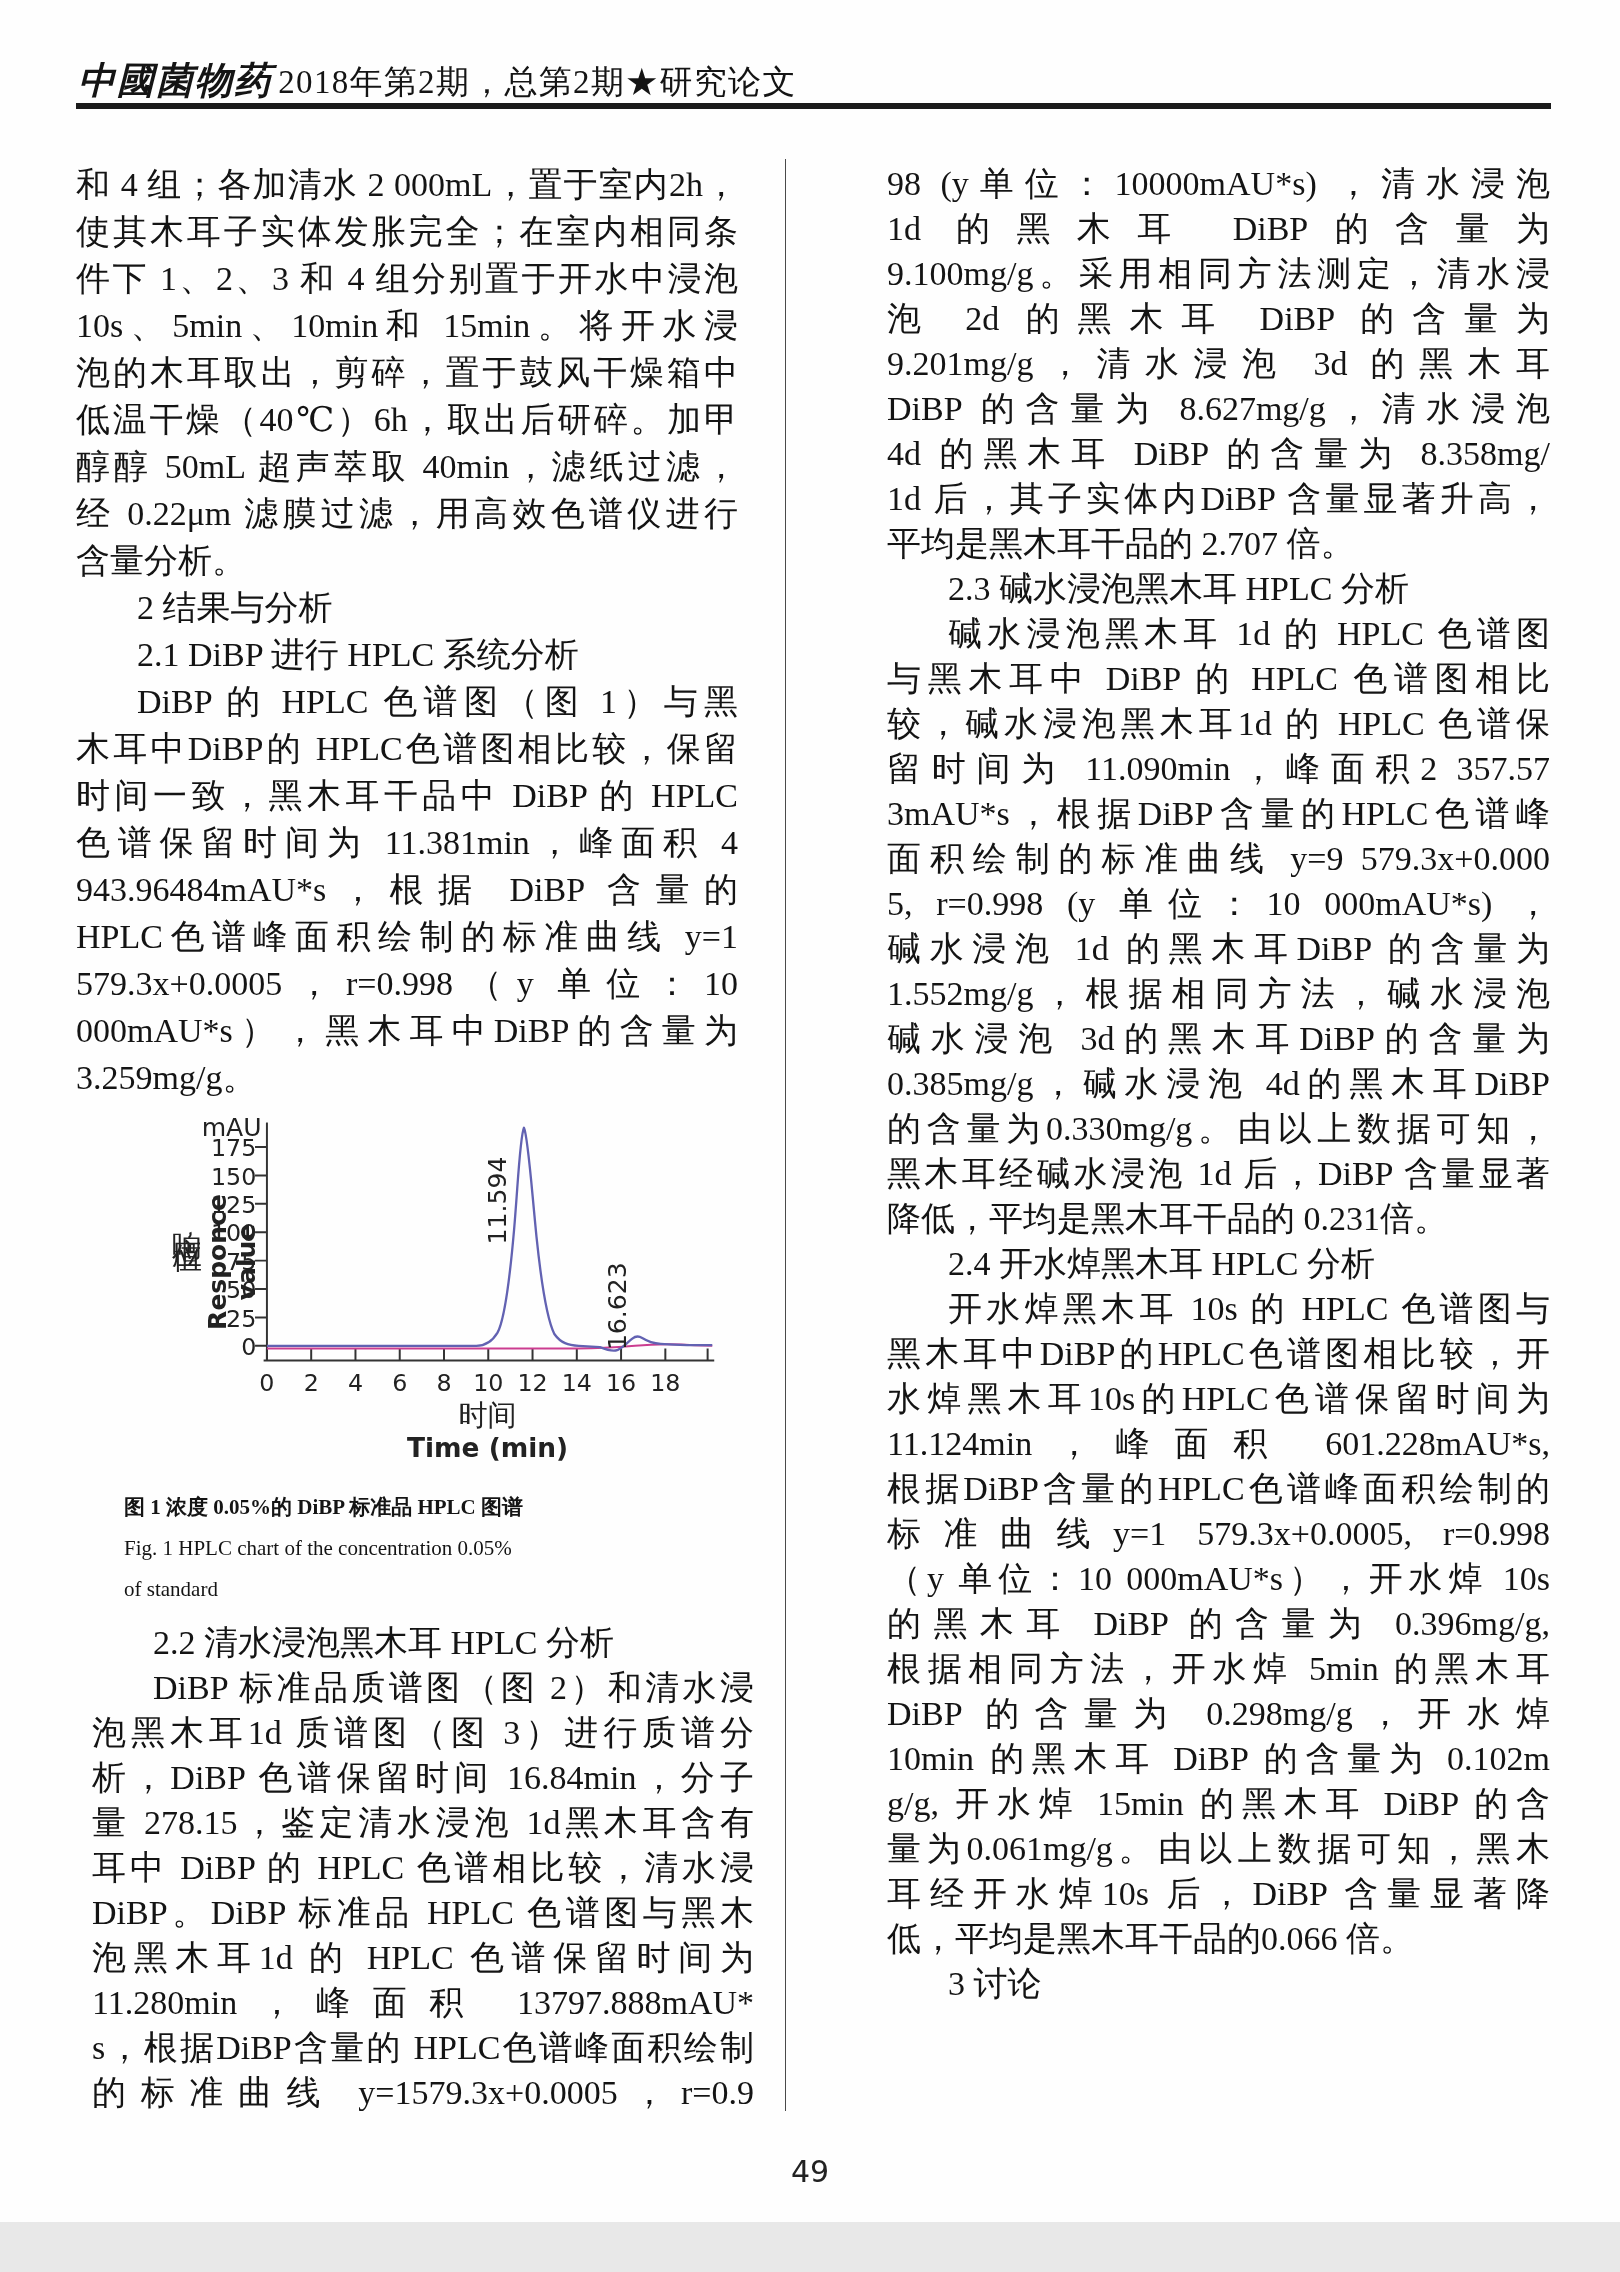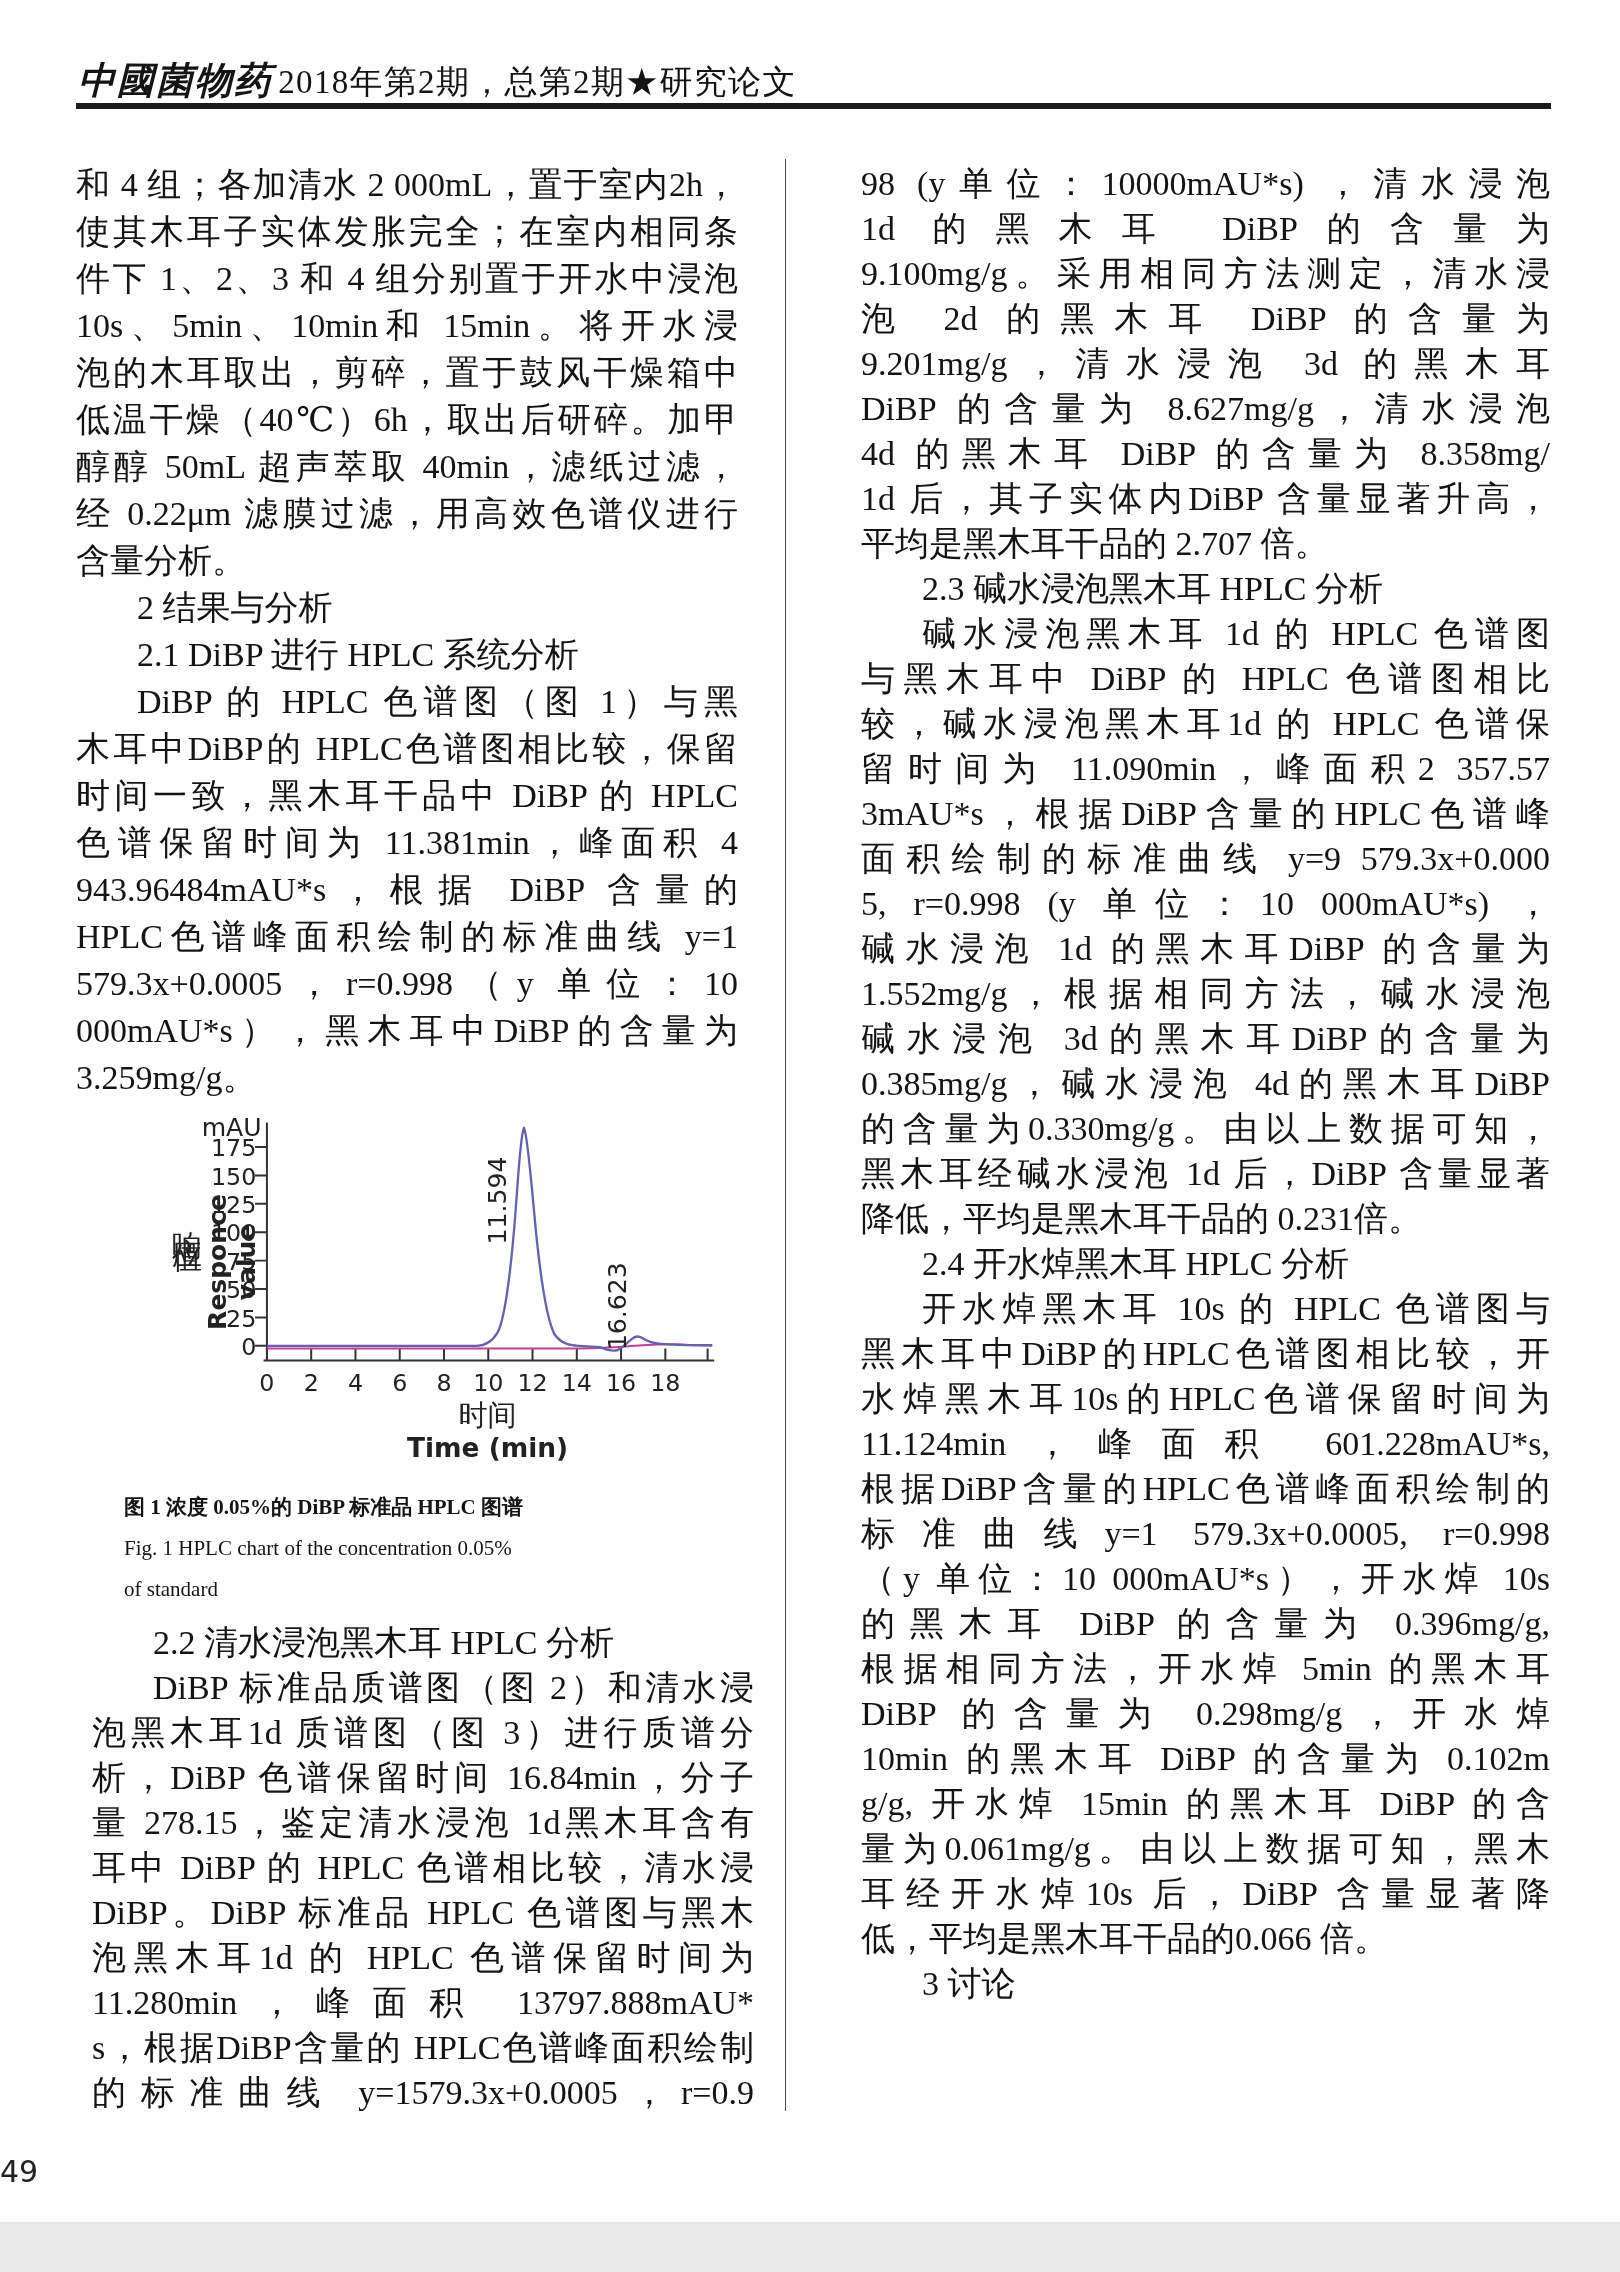--- a/index.html
+++ b/index.html
@@ -13,21 +13,21 @@
   .hdr .issue{margin-left:5.3px;letter-spacing:1.3px;}
   .rule{position:absolute;left:76px;top:103px;width:1475px;height:6px;background:#1b1b1b;}
   .divider{position:absolute;left:785px;top:159px;width:1.3px;height:1952px;background:#4a4a4a;}
   
   .col{position:absolute;font-size:34px;}
   .col-left-top{left:76px;top:161px;width:662px;}
   .col-left-top .ln{height:47px;line-height:47px;}
   .col-left-bottom{left:92px;top:1620px;width:662px;}
   .col-left-bottom .ln{height:45px;line-height:45px;}
   .col-right{left:861px;top:161px;width:689px;}
-  .col-right .ln{height:45px;line-height:45px;}
+  .col-right .ln{height:45px;line-height:45px;margin-left:26px;}
   .ln{overflow:hidden;text-align:justify;text-align-last:justify;}
   .ln.l{text-align:left;text-align-last:left;}
   .ln.li{text-align:left;text-align-last:left;text-indent:61px;}
   .ln.ji{text-indent:61px;}
   
   .figure{position:absolute;left:76px;top:1108px;width:662px;height:370px;}
   .figure svg{position:absolute;left:0;top:0;}
   .chart-sans{font-family:"DejaVu Sans","Liberation Sans",sans-serif;}
   .y-title-cn{
     position:absolute;left:90px;top:99px;writing-mode:vertical-rl;text-orientation:upright;
@@ -35,21 +35,21 @@
   }
   .y-title-en{
     position:absolute;left:38px;top:140px;width:205px;height:28px;text-align:center;
     transform:rotate(-90deg);font-family:"DejaVu Sans","Liberation Sans",sans-serif;
     font-size:25px;font-weight:bold;color:#222;
   }
   .caption{position:absolute;left:124px;top:1487px;width:615px;font-size:21px;}
   .caption .cap-ln{height:41px;line-height:41px;text-align:left;overflow:hidden;}
   .caption .cap-cn{font-weight:bold;}
   .pagenum{
-    position:absolute;left:0;top:2154px;width:1620px;
+    position:absolute;left:0;top:2154px;width:1620px;text-align:center;
     font-family:"DejaVu Sans","Liberation Sans",sans-serif;font-size:30px;color:#222;
   }
 </style>
 </head>
 <body>
 
 <div class="page">
 
   <div class="hdr">
     <span class="journal">中國菌物药</span><span class="issue">2018年第2期，总第2期★研究论文</span>

